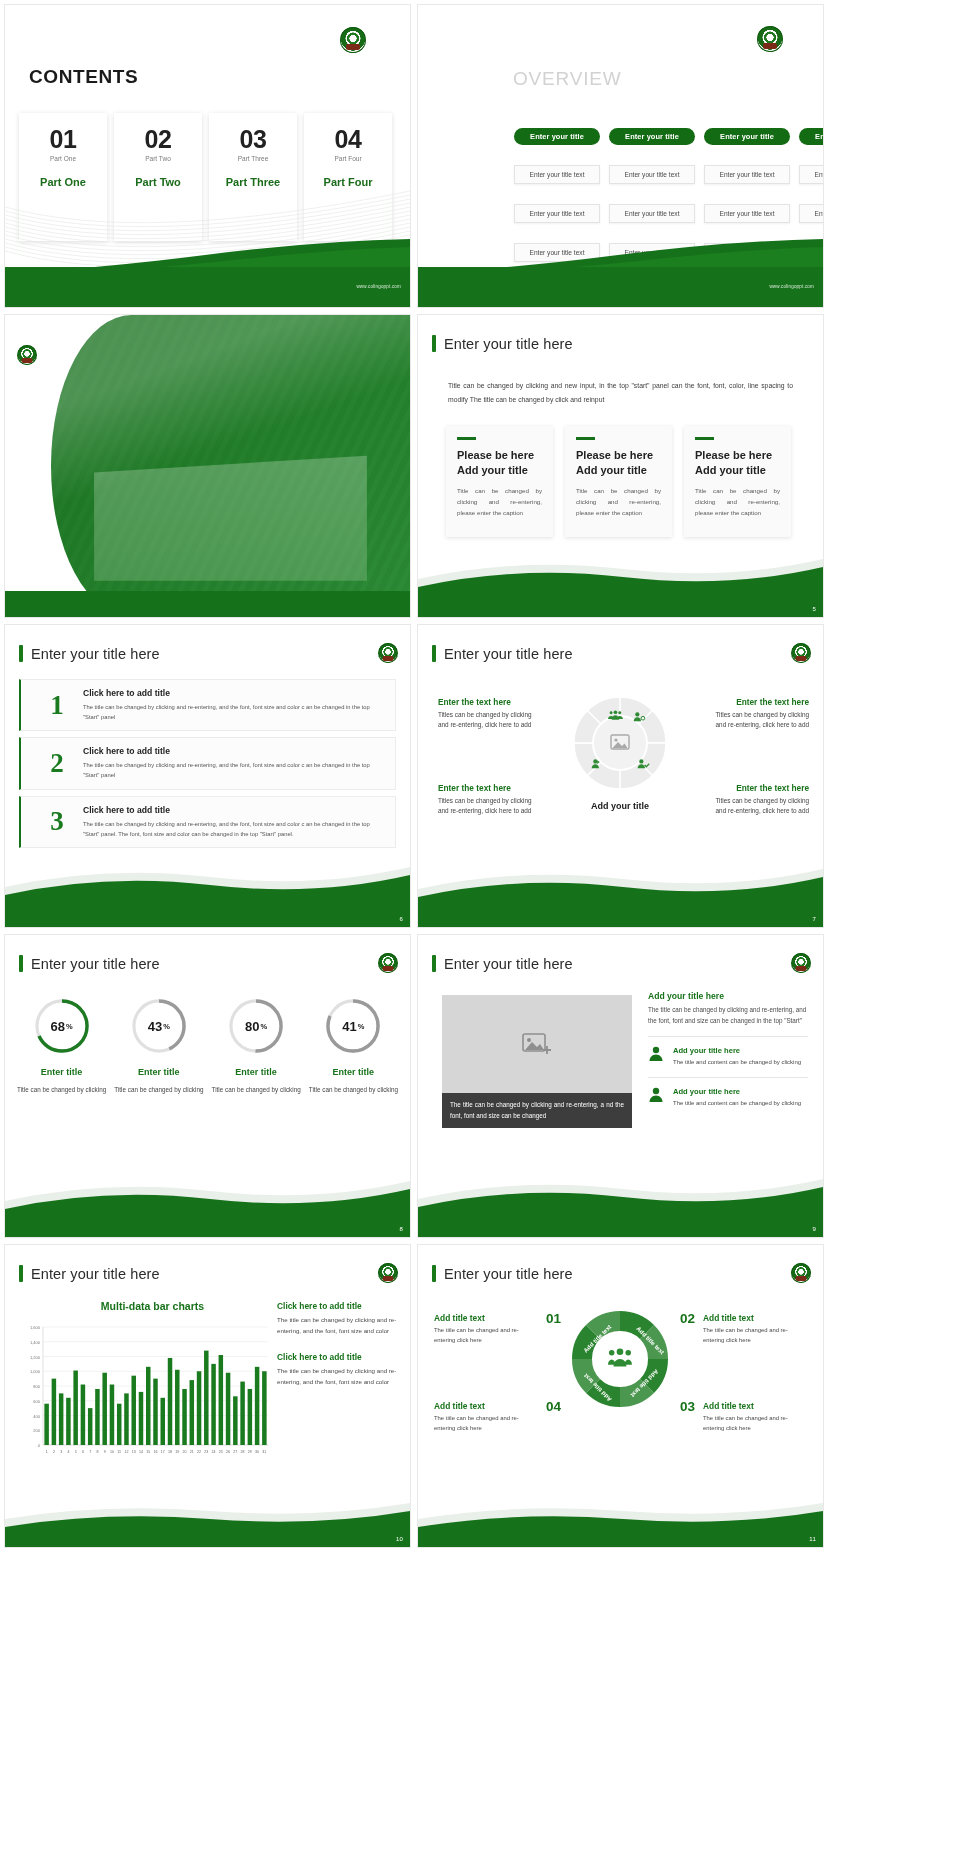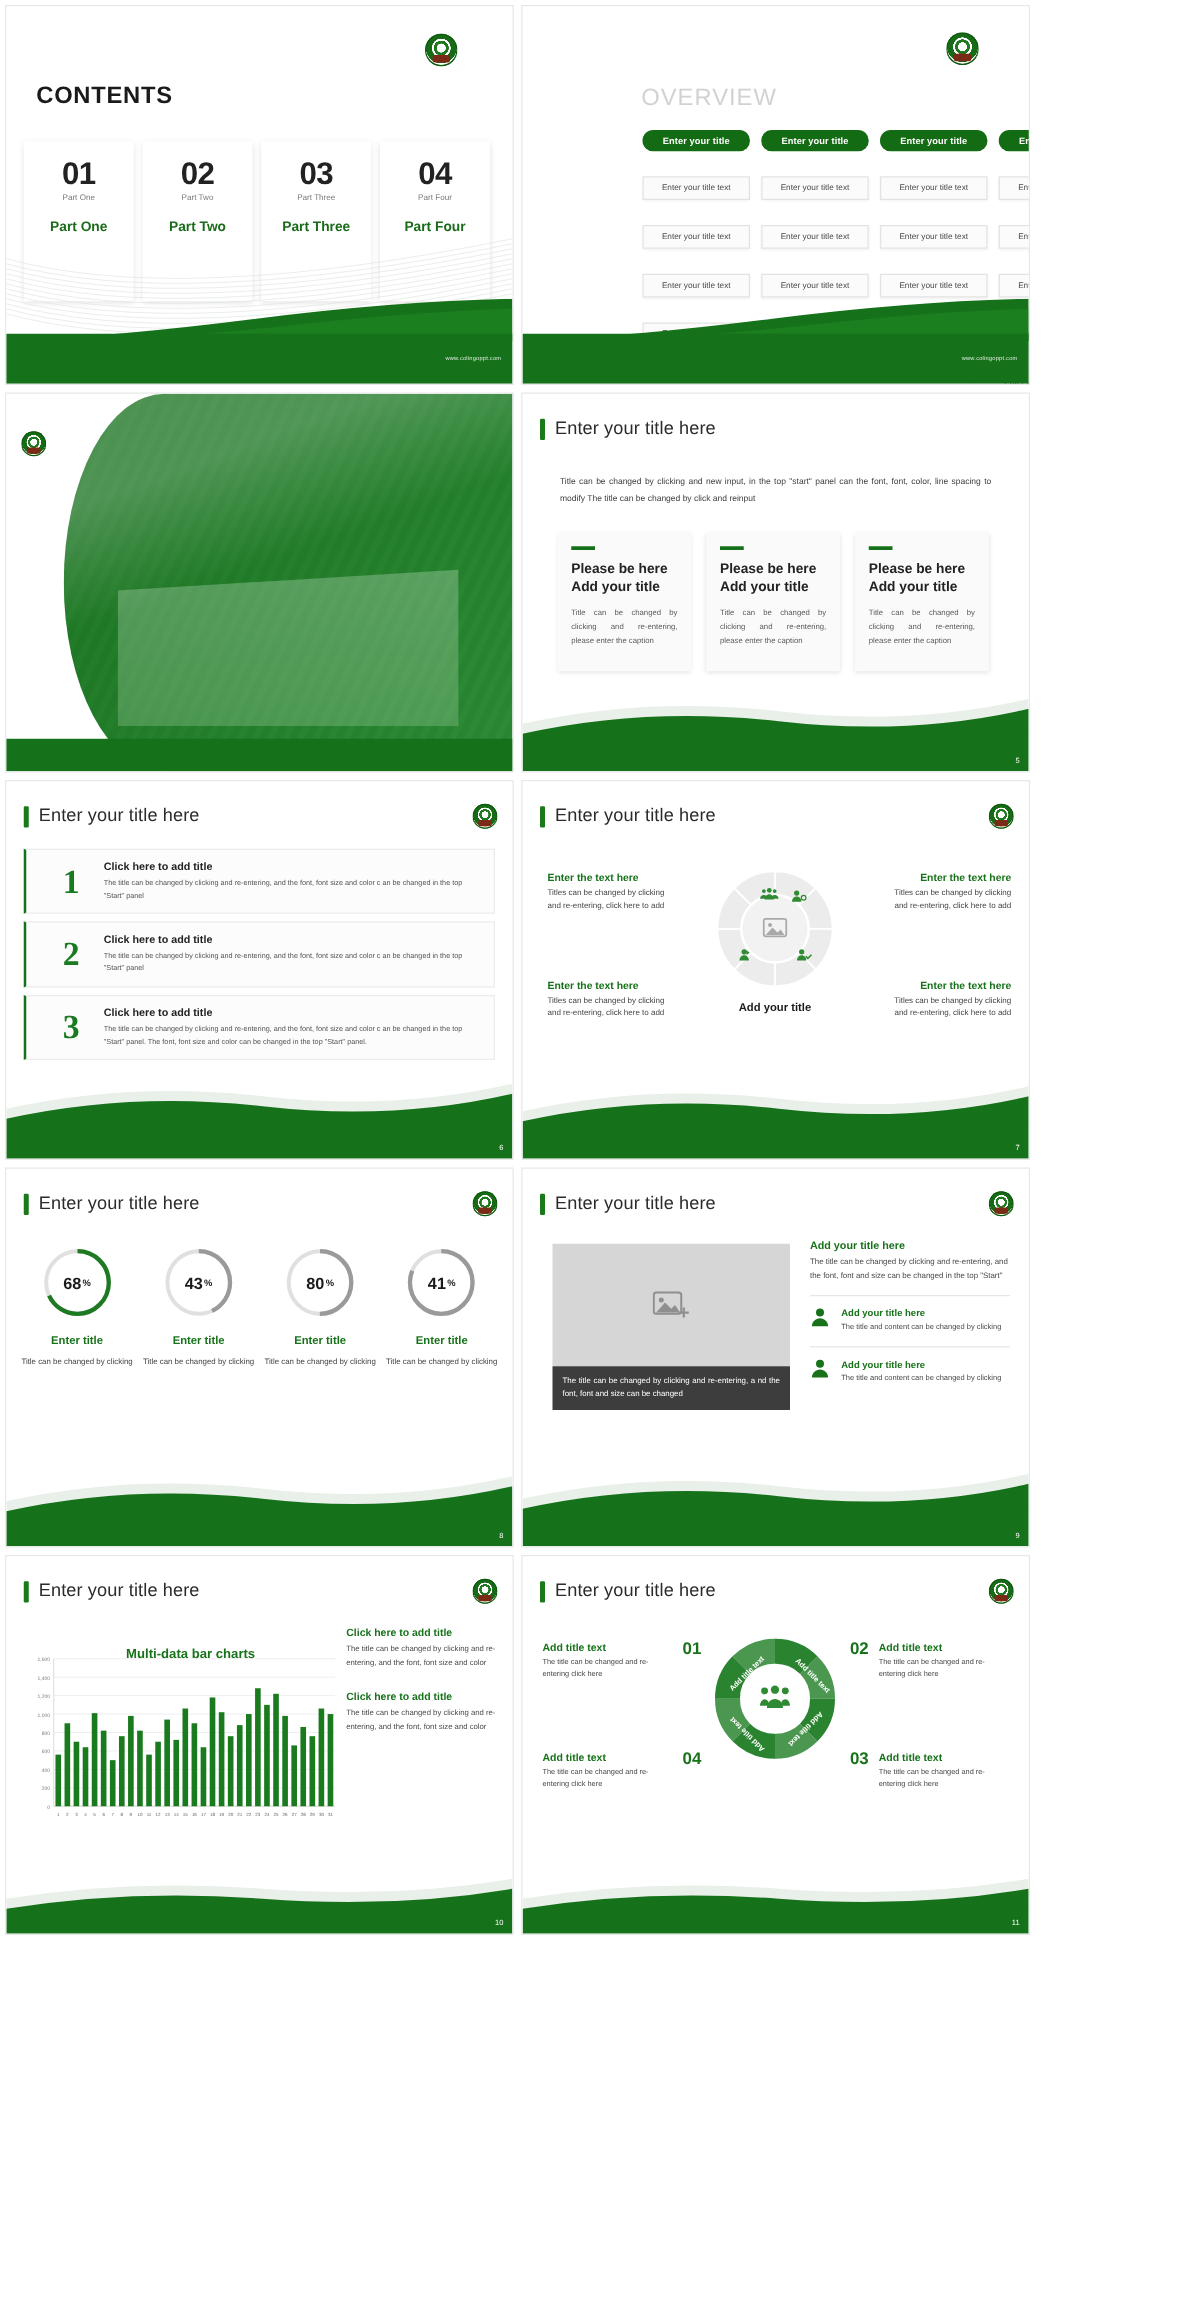--- a/index.html
+++ b/index.html
@@ -49,21 +49,21 @@
   .pagenum {
     position: absolute; right: 7px; bottom: 5px;
     font-size: 6px; color: #ffffff; letter-spacing: .2px;
   }
   .siteurl {
     position: absolute; right: 9px; bottom: 18px;
     font-size: 4.5px; color: rgba(255,255,255,.85); letter-spacing: .2px;
   }
   .title-row {
     position: absolute; left: 14px; top: 20px;
-    display: flex; align-items: flex-start; gap: 8px;
+    display: flex; align-items: center; gap: 8px;
   }
   .title-bar { width: 4px; height: 17px; background: #1a7a1a; border-radius: 1px; }
   .title-text { font-size: 14.5px; color: #2b2b2b; font-weight: 400; letter-spacing: .1px; }
 
   
   .s1-head { position:absolute; left:24px; top:61px; font-size:19px; font-weight:bold; color:#1a1a1a; letter-spacing:.6px;}
   .s1-cards { position:absolute; left:14px; top:108px; display:flex; gap:7px; }
   .s1-card {
     width:88px; height:128px; background:#fff;
     box-shadow: 0 1px 5px rgba(0,0,0,.13);
@@ -72,21 +72,21 @@
   .s1-num { font-size:25px; font-weight:bold; color:#222; line-height:1; letter-spacing:-.5px;}
   .s1-sub { font-size:6.5px; color:#7a7a7a; margin-top:3px; }
   .s1-name{ font-size:11px; font-weight:bold; color:#1a6b1a; margin-top:14px;}
   .s1-lines{ position:absolute; left:0; right:0; bottom:40px; height:80px; overflow:hidden; }
   .s1-band{ position:absolute; left:0; right:0; bottom:0; height:40px; background:#16721a; }
   .s1-bandwave{ position:absolute; left:0; right:0; bottom:34px; height:34px; }
 
   
   .s2-head{ position:absolute; left:95px; top:63px; font-size:19px; color:#d2d2d2; font-weight:400; letter-spacing:.8px;}
   .s2-cols{ position:absolute; left:96px; top:99px; display:flex; gap:9px;}
-  .s2-col{ display:flex; flex-direction:column; gap:20px; width:86px;}
+  .s2-col{ display:flex; flex-direction:column; gap:20px; width:86px;margin-top:24px;}
   .s2-pill{
     background:#136b13; color:#fff; font-size:7.4px; font-weight:bold;
     text-align:center; border-radius:9px; padding:4px 0; letter-spacing:.1px;
   }
   .s2-box{
     background:#fbfbfb; border:1px solid #e3e3e3; color:#4a4a4a;
     font-size:6.6px; text-align:center; padding:5px 0 5px;
     box-shadow:0 1px 2px rgba(0,0,0,.06);
   }
 
@@ -163,21 +163,21 @@
            font-size:6.3px; line-height:1.7; padding:7px 8px; text-align:justify;}
   .s8-right{ position:absolute; left:230px; top:56px; width:160px;}
   .s8-h{ font-size:8.6px; font-weight:bold; color:#17721a;}
   .s8-p{ margin-top:4px; font-size:6.3px; line-height:1.72; color:#4a4a4a;}
   .s8-li{ display:flex; gap:7px; margin-top:9px; padding-top:9px; border-top:1px solid #e6e6e6;}
   .s8-li .ico{ flex:0 0 18px; color:#17721a; font-size:15px; line-height:1;}
   .s8-lh{ font-size:7.6px; font-weight:bold; color:#17721a;}
   .s8-lp{ margin-top:3px; font-size:6px; line-height:1.65; color:#4a4a4a;}
 
   
-  .s9-title{ position:absolute; left:30px; top:72px; width:235px; text-align:center;
+  .s9-title{ position:absolute; left:30px; top:55px; width:235px; text-align:center;
              font-size:10.5px; font-weight:bold; color:#17721a;}
   .s9-chart{ position:absolute; left:12px; top:76px; width:255px; height:140px;}
   .s9-right{ position:absolute; left:272px; top:56px; width:122px;}
   .s9-rh{ font-size:8.4px; font-weight:bold; color:#17721a;}
   .s9-rp{ margin-top:4px; font-size:6.2px; line-height:1.72; color:#4a4a4a;}
 
   
   .s10-cell{ position:absolute; width:104px;}
   .s10-h{ font-size:8.4px; font-weight:bold; color:#17721a;}
   .s10-p{ margin-top:3px; font-size:5.9px; line-height:1.62; color:#4a4a4a;}

